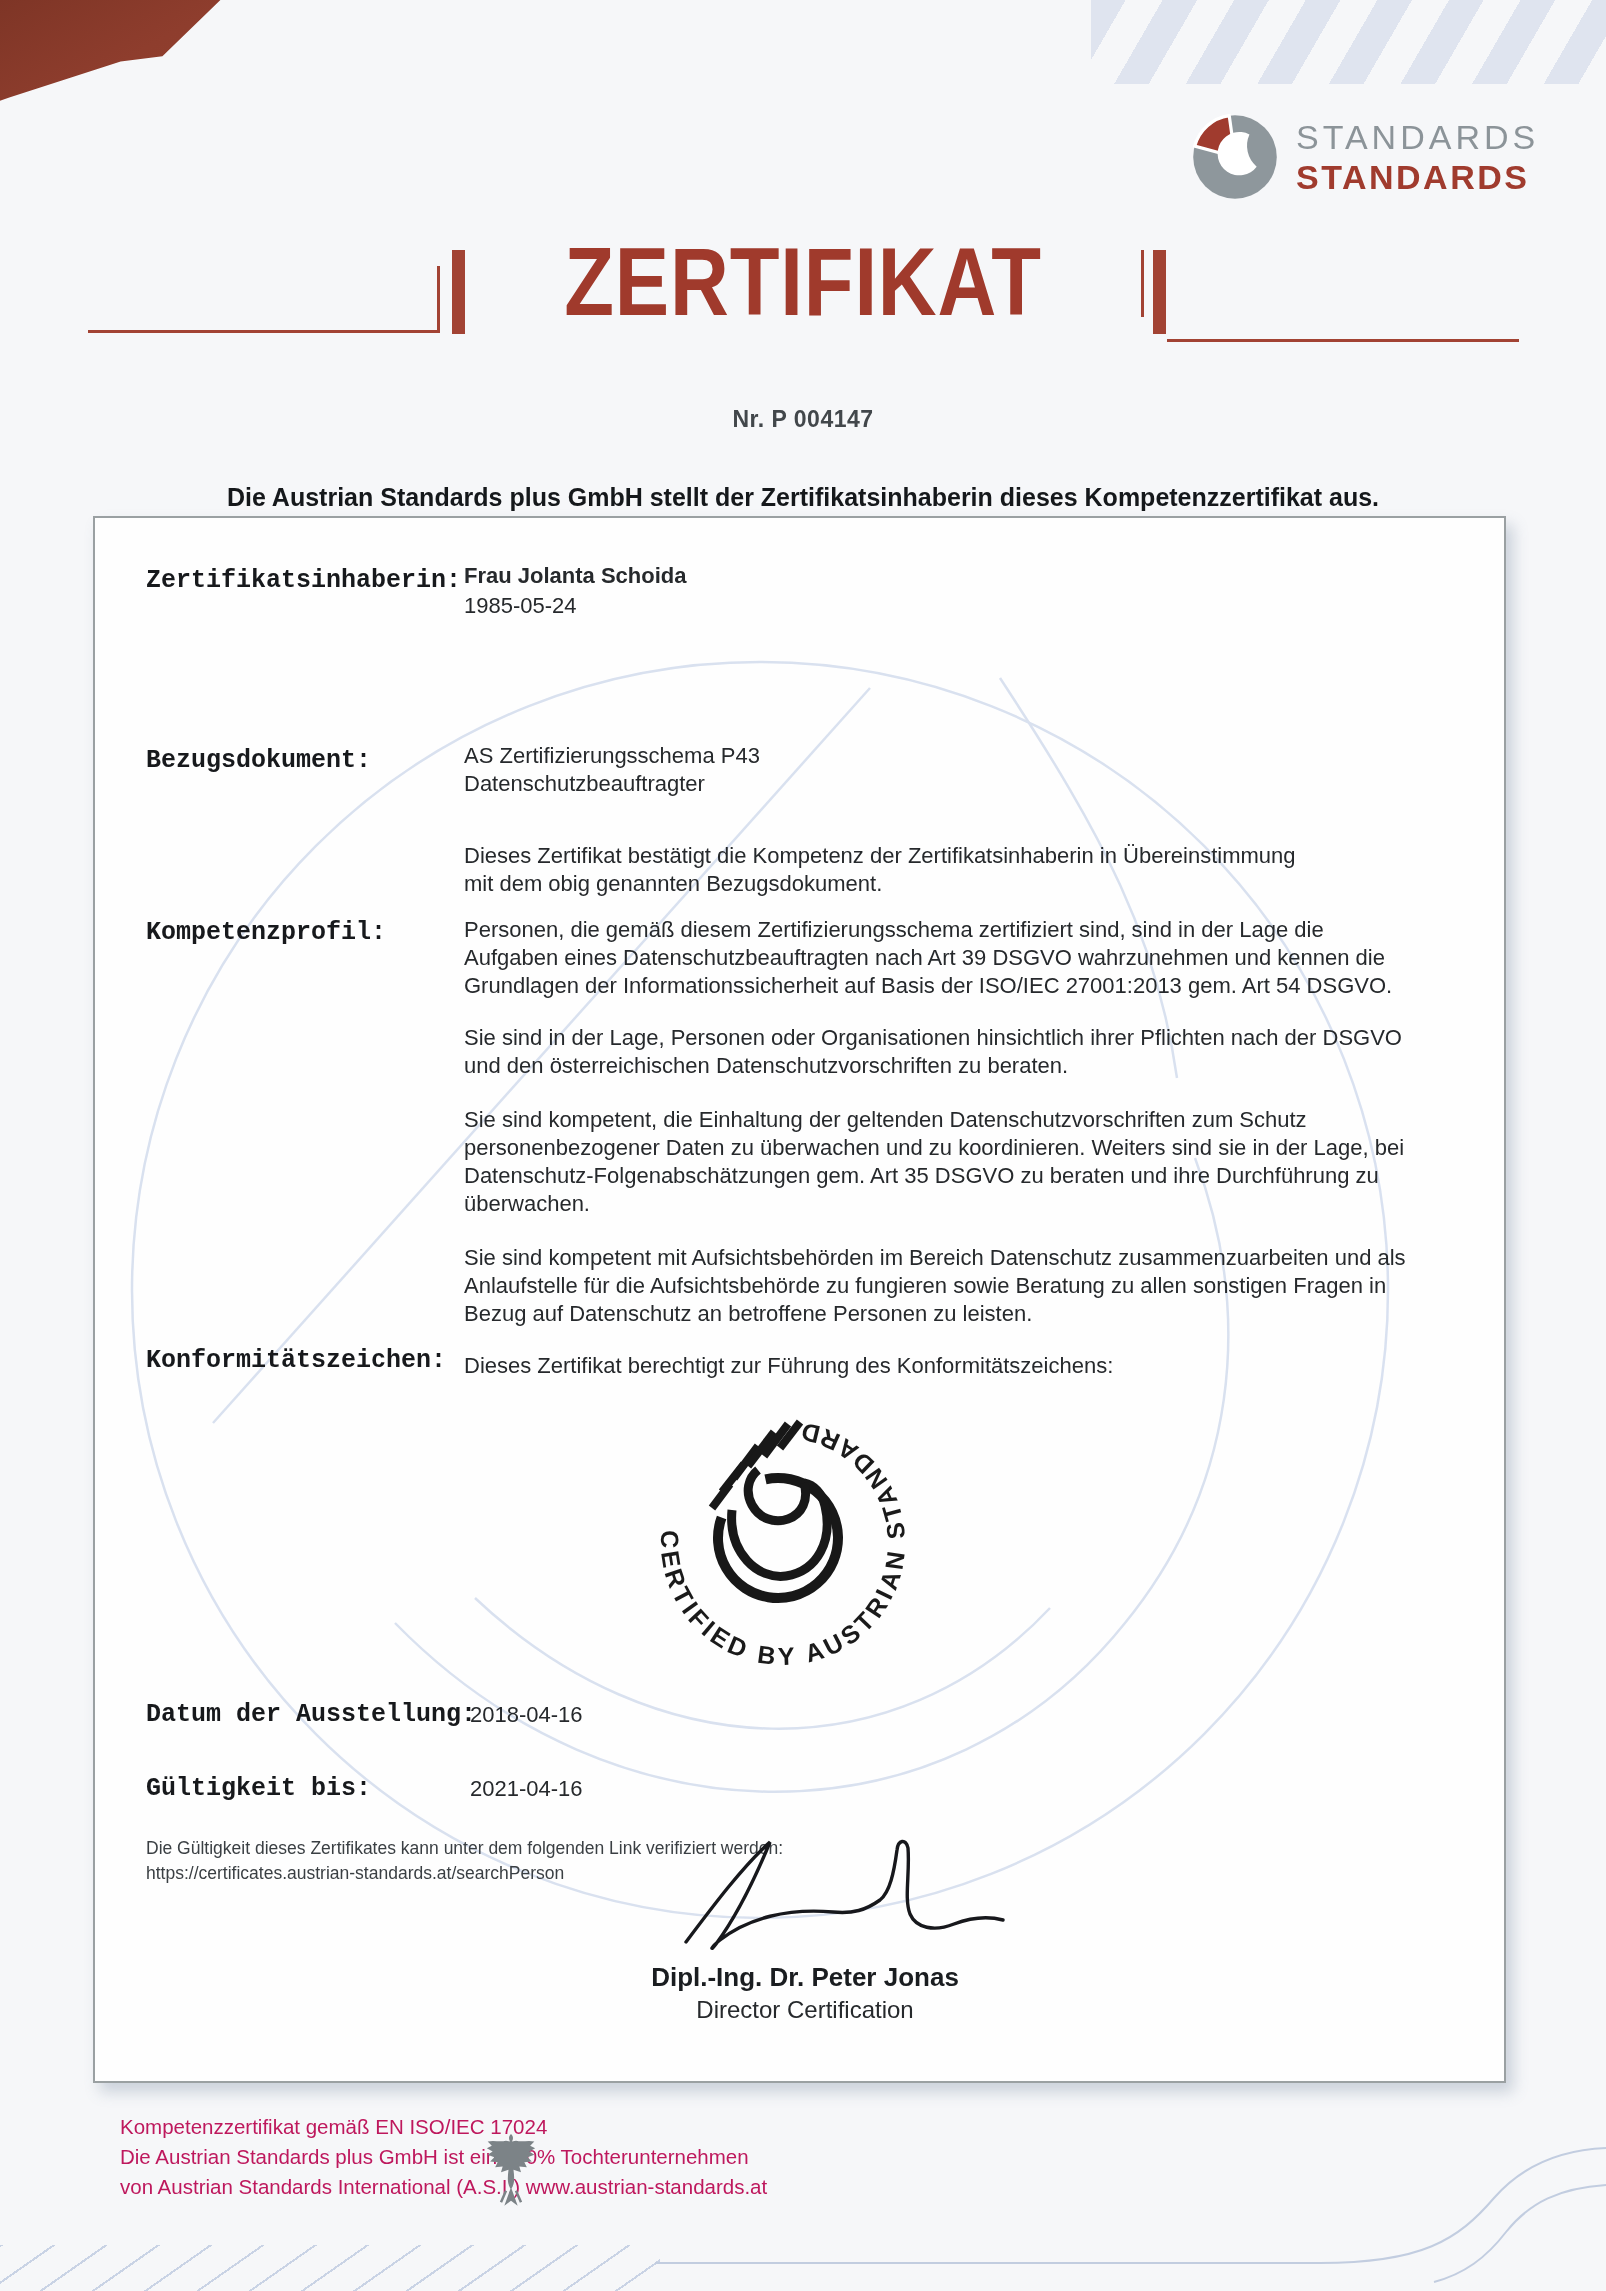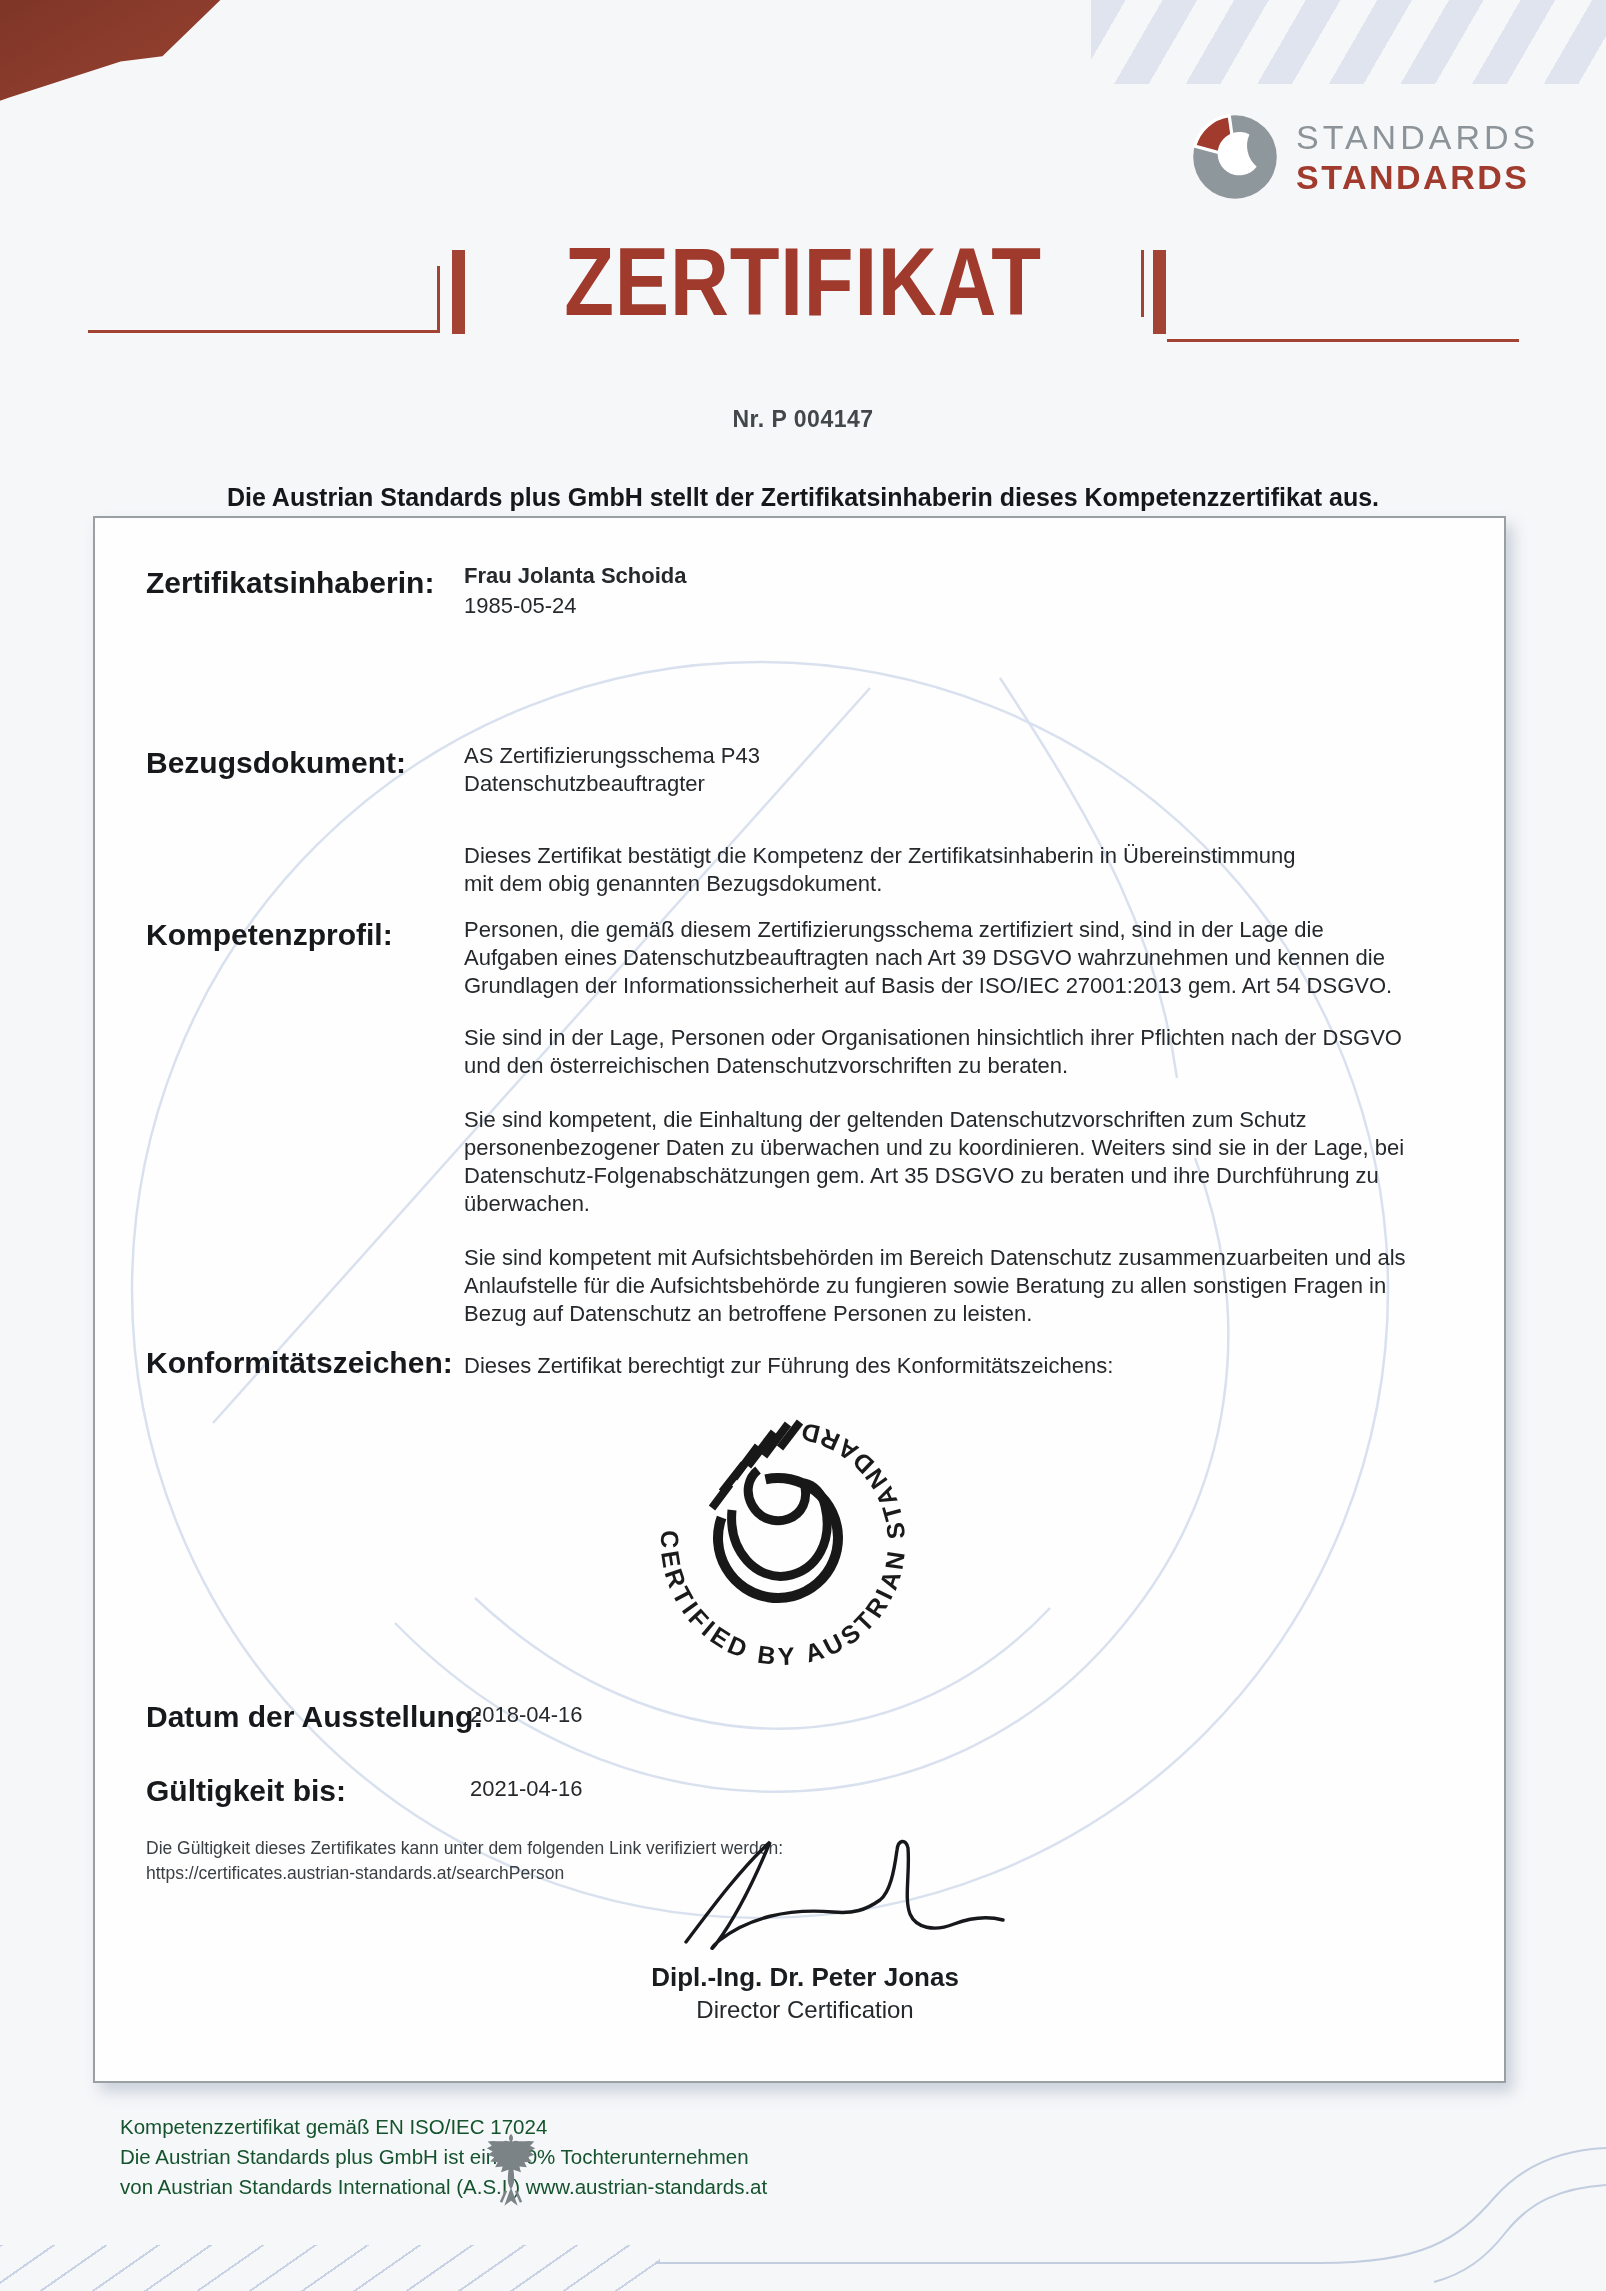--- a/index.html
+++ b/index.html
@@ -43,29 +43,29 @@
   .intro{left:0;right:0;top:476px;text-align:center;font-size:25px;font-weight:700;color:#15181b;margin-top:7px;}
 
   
   .box{
     left:93px;top:516px;width:1413px;height:1567px;background:#fefefe;
     border:2px solid #9aa0a2;box-sizing:border-box;
     box-shadow:7px 9px 14px rgba(90,110,140,.28);
   }
   .wm-clip{left:95px;top:518px;width:1409px;height:1563px;overflow:hidden;pointer-events:none;}
 
-  .label{font-size:30px;font-weight:700;color:#17191c;white-space:nowrap;}
+  .label{font-size:25px;font-weight:700;color:#17191c;white-space:nowrap;font-family:Liberation Mono, monospace;}
   .val{font-size:22px;line-height:28px;color:#26292c;white-space:pre-line;}
   .col2{left:464px;width:1010px;}
 
   .small{font-size:17.5px;line-height:25px;color:#3a3f43;}
   .sig-name{font-size:26px;font-weight:700;color:#1a1d20;text-align:center;}
   .sig-title{font-size:24px;color:#26292c;text-align:center;}
 
-  .footer-text{left:120px;top:2112px;font-size:20.5px;line-height:30px;color:#14532d;}
+  .footer-text{left:120px;top:2112px;font-size:20.5px;line-height:30px;color:#be185d;}
 </style>
 </head>
 <body>
 
 <div class="abs corner-tl"></div>
 <div class="abs stripes-tr"></div>
 <div class="abs hatch-bl"></div>
 
 <svg class="abs" style="left:0;top:2030px;" width="1606" height="261" viewBox="0 0 1606 261">
   <g fill="none" stroke="#c2cde0" stroke-width="2">

